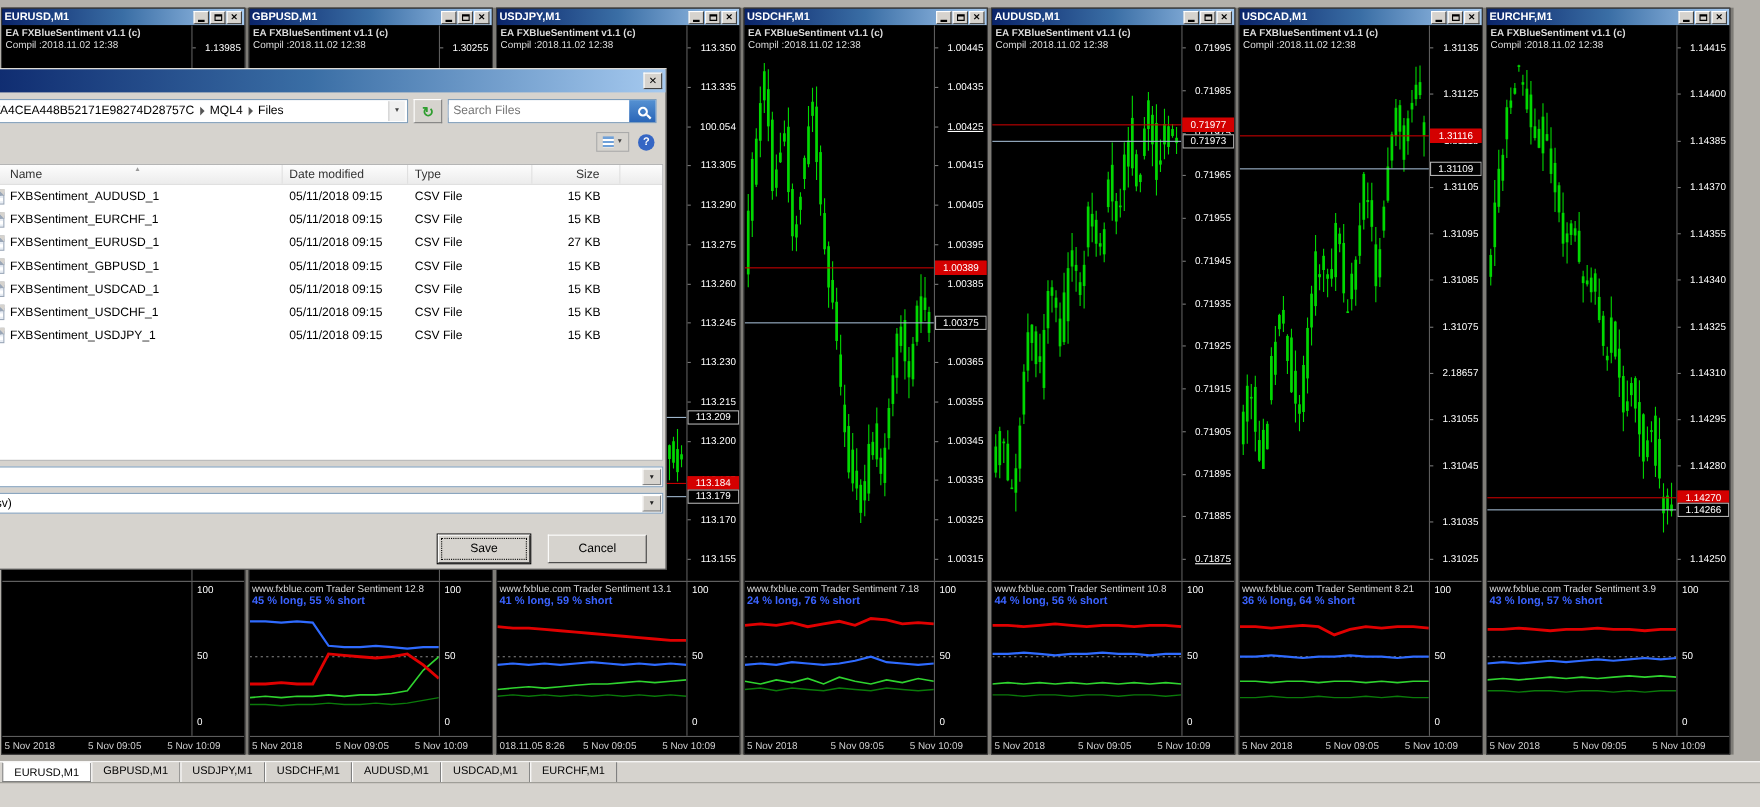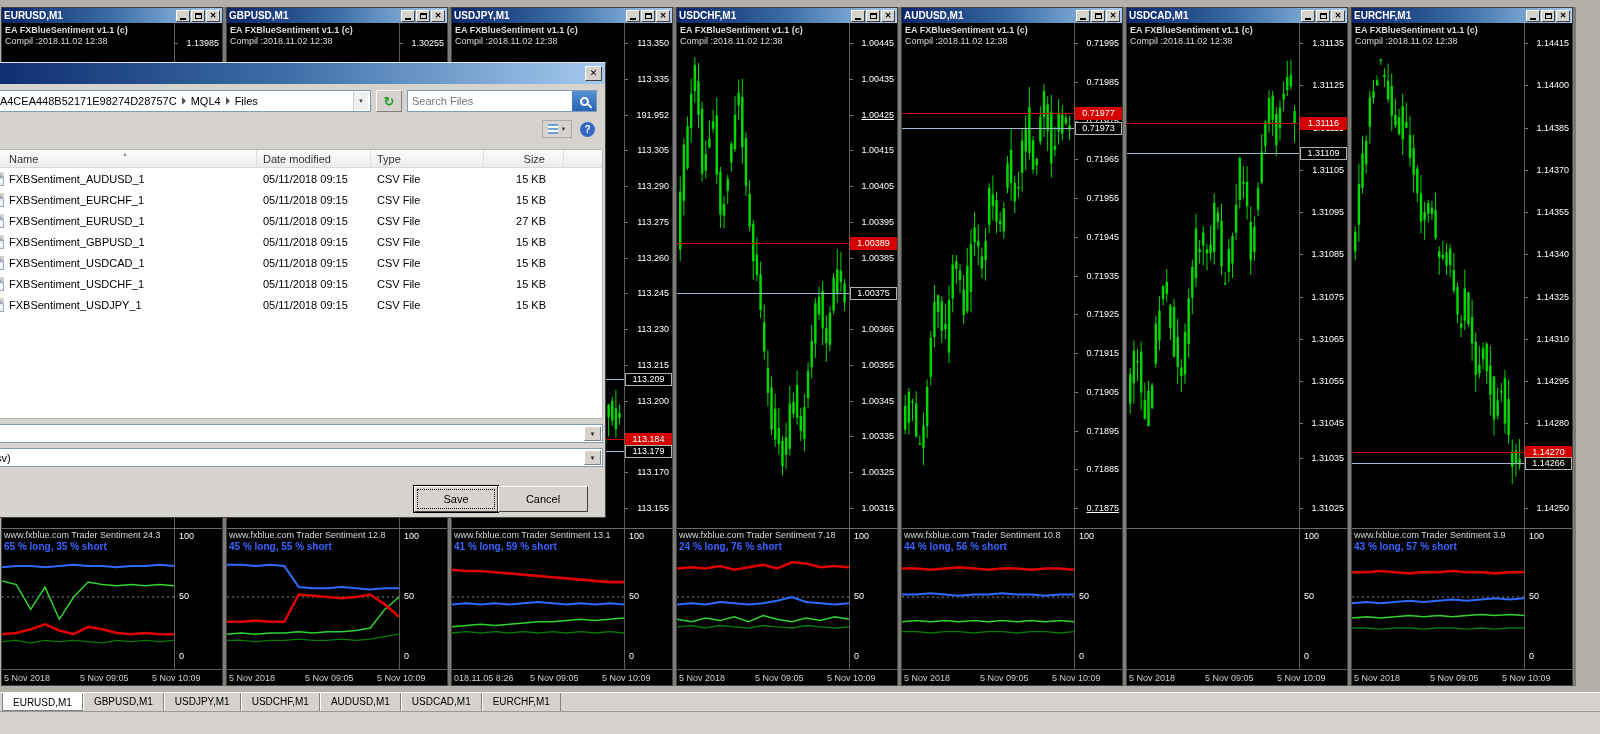--- a/index.html
+++ b/index.html
@@ -98,21 +98,21 @@
   .cell-date { width:114px; padding-left:6px; }
   .cell-type { width:113px; padding-left:6px; }
   .cell-size { width:80px; text-align:right; padding-right:18px; }
   .combo { position:absolute; left:2px; right:2px; height:19px; background:#fff; border:1px solid #7f9db9;
     display:flex; align-items:center; padding-left:6px; }
   .combo .arrowbtn { position:absolute; right:1px; top:1px; bottom:1px; width:17px; background:#d6d3ce;
     border:1px solid; border-color:#fff #808080 #808080 #fff; display:flex; align-items:center; justify-content:center;
     font-size:6px; color:#222; }
   #filename-combo { top:361px; }
   #filetype-combo { top:385px; }
-  .btn-row { position:absolute; right:17px; top:423px; display:flex; gap:0; }
+  .btn-row { position:absolute; right:17px; top:423px; display:flex; gap:16px; }
   .btn { height:26px; background:#d6d3ce; border:1px solid; border-color:#fff #404040 #404040 #fff;
     font-size:11px; font-family:"Liberation Sans",sans-serif; }
   .btn.default { box-shadow:0 0 0 1px #000; outline:1px dotted #000; outline-offset:-4px; }
   #save-btn { width:84px; } #cancel-btn { width:90px; }
 
   
   .tabbar { position:absolute; top:692px; left:0; width:1600px; height:19px; background:#d6d3ce;
     border-top:1px solid #fff; display:flex; align-items:flex-start; padding-left:2px; }
   .tab { height:18px; padding:3px 10px 0 10px; font-size:10px; color:#000; background:#d6d3ce;
     border-right:1px solid #808080; border-left:1px solid #fff; white-space:nowrap; }
@@ -233,31 +233,20 @@
             <line x1="167.57391304347823" x2="167.57391304347823" y1="238.5830890899088" y2="267.367550299731" stroke="#00d800" stroke-width="1"></line>
             <rect x="166.3478260869565" y="248.88569368430186" width="2.4521739130434783" height="12.223134854918925" fill="#00d800"></rect>
           </svg>
         <div class="ea-line l1">EA FXBlueSentiment v1.1 (c)</div>
         <div class="ea-line l2">Compil :2018.11.02 12:38</div>
       </div>
       <div class="scale-col">
           <div class="tick" style="top: 15px;">1.13985</div>
         </div>
       <div class="sent-divider"></div>
-      <div class="sent-pane">
-        <svg viewBox="0 0 172 140" preserveAspectRatio="none">
-            <line x1="0" x2="172" y1="68" y2="68" stroke="#8a8a8a" stroke-width="1" stroke-dasharray="2 3"></line>
-            <polyline points="0.0,112.6 14.3,111.4 28.7,113.9 43.0,111.4 57.3,112.6 71.7,111.4 86.0,112.6 100.3,113.9 114.7,111.4 129.0,112.6 143.3,111.4 157.7,112.6 172.0,111.4" fill="none" stroke="#0a7a0a" stroke-width="1.3"></polyline>
-            <polyline points="0.0,51.9 14.3,55.6 28.7,80.4 43.0,58.1 57.3,90.3 71.7,68.0 86.0,53.1 100.3,55.6 114.7,56.8 129.0,55.6 143.3,56.8 157.7,55.6 172.0,56.8" fill="none" stroke="#2fd32f" stroke-width="1.5"></polyline>
-            <polyline points="0.0,38.2 14.3,37.0 28.7,37.0 43.0,38.2 57.3,37.0 71.7,35.8 86.0,37.0 100.3,37.0 114.7,38.2 129.0,37.0 143.3,37.0 157.7,35.8 172.0,37.0" fill="none" stroke="#2f6bff" stroke-width="2"></polyline>
-            <polyline points="0.0,105.2 14.3,104.0 28.7,100.2 43.0,95.3 57.3,101.5 71.7,105.2 86.0,97.8 100.3,100.2 114.7,104.0 129.0,105.2 143.3,104.0 157.7,105.2 172.0,105.2" fill="none" stroke="#e00000" stroke-width="2.6"></polyline>
-          </svg>
-        <div class="sent-title">www.fxblue.com Trader Sentiment 24.3</div>
-        <div class="sent-summary">65 % long,  35 % short</div>
-      </div>
       <div class="sent-scale">
           <div style="top: 2px;">100</div>
           <div style="top: 62px;">50</div>
           <div style="top: 122px;">0</div>
         </div>
       <div class="xlabels">
         <span class="xl0">5 Nov 2018</span>
         <span class="xl1">5 Nov 09:05</span>
         <span class="xl2">5 Nov 10:09</span>
       </div>
@@ -513,21 +502,21 @@
           </svg>
         <div class="ea-line l1">EA FXBlueSentiment v1.1 (c)</div>
         <div class="ea-line l2">Compil :2018.11.02 12:38</div>
       <div class="hline plain" style="top: 356px;"></div>
           <div class="hline red" style="top: 416px;"></div>
           <div class="hline plain" style="top: 428px;"></div>
         </div>
       <div class="scale-col">
           <div class="tick" style="top: 15px;">113.350</div>
           <div class="tick" style="top: 50.7692px;">113.335</div>
-          <div class="tick" style="top: 86.5385px;">191.952</div>
+          <div class="tick" style="top: 86.5385px;">100.054</div>
           <div class="tick" style="top: 122.308px;">113.305</div>
           <div class="tick" style="top: 158.077px;">113.290</div>
           <div class="tick" style="top: 193.846px;">113.275</div>
           <div class="tick" style="top: 229.615px;">113.260</div>
           <div class="tick" style="top: 265.385px;">113.245</div>
           <div class="tick" style="top: 301.154px;">113.230</div>
           <div class="tick" style="top: 336.923px;">113.215</div>
           <div class="tick" style="top: 372.692px;">113.200</div>
           <div class="tick" style="top: 408.462px;">113.185</div>
           <div class="tick" style="top: 444.231px;">113.170</div>
@@ -986,29 +975,40 @@
           <div class="hline plain" style="top: 130px;"></div>
         </div>
       <div class="scale-col">
           <div class="tick" style="top: 15px;">1.31135</div>
           <div class="tick" style="top: 57.2727px;">1.31125</div>
           <div class="tick" style="top: 99.5455px;">1.31115</div>
           <div class="tick" style="top: 141.818px;">1.31105</div>
           <div class="tick" style="top: 184.091px;">1.31095</div>
           <div class="tick" style="top: 226.364px;">1.31085</div>
           <div class="tick" style="top: 268.636px;">1.31075</div>
-          <div class="tick" style="top: 310.909px;">1.31065</div>
+          <div class="tick" style="top: 310.909px;">2.18657</div>
           <div class="tick" style="top: 353.182px;">1.31055</div>
           <div class="tick" style="top: 395.455px;">1.31045</div>
-          <div class="tick" style="top: 430px;">1.31035</div>
+          <div class="tick" style="top: 446px;">1.31035</div>
           <div class="tick" style="top: 480px;">1.31025</div>
           <div class="pbox red" style="top: 94px;">1.31116</div>
           <div class="pbox" style="top: 124px;">1.31109</div>
         </div>
       <div class="sent-divider"></div>
+      <div class="sent-pane">
+        <svg viewBox="0 0 172 140" preserveAspectRatio="none">
+            <line x1="0" x2="172" y1="68" y2="68" stroke="#8a8a8a" stroke-width="1" stroke-dasharray="2 3"></line>
+            <polyline points="0.0,105.2 14.3,105.2 28.7,104.0 43.0,105.2 57.3,105.2 71.7,104.0 86.0,105.2 100.3,105.2 114.7,104.0 129.0,105.2 143.3,104.0 157.7,105.2 172.0,105.2" fill="none" stroke="#0a7a0a" stroke-width="1.3"></polyline>
+            <polyline points="0.0,90.3 14.3,90.3 28.7,91.6 43.0,90.3 57.3,90.3 71.7,91.6 86.0,90.3 100.3,90.3 114.7,91.6 129.0,90.3 143.3,91.6 157.7,90.3 172.0,90.3" fill="none" stroke="#2fd32f" stroke-width="1.5"></polyline>
+            <polyline points="0.0,68.0 14.3,68.0 28.7,66.8 43.0,68.0 57.3,69.2 71.7,68.0 86.0,68.0 100.3,66.8 114.7,68.0 129.0,68.0 143.3,69.2 157.7,68.0 172.0,68.0" fill="none" stroke="#2f6bff" stroke-width="2"></polyline>
+            <polyline points="0.0,40.7 14.3,40.7 28.7,42.0 43.0,40.7 57.3,39.5 71.7,40.7 86.0,48.2 100.3,43.2 114.7,40.7 129.0,42.0 143.3,40.7 157.7,40.7 172.0,42.0" fill="none" stroke="#e00000" stroke-width="2.6"></polyline>
+          </svg>
+        <div class="sent-title">www.fxblue.com Trader Sentiment 8.21</div>
+        <div class="sent-summary">36 % long,  64 % short</div>
+      </div>
       <div class="sent-scale">
           <div style="top: 2px;">100</div>
           <div style="top: 62px;">50</div>
           <div style="top: 122px;">0</div>
         </div>
       <div class="xlabels">
         <span class="xl0">5 Nov 2018</span>
         <span class="xl1">5 Nov 09:05</span>
         <span class="xl2">5 Nov 10:09</span>
       </div>

